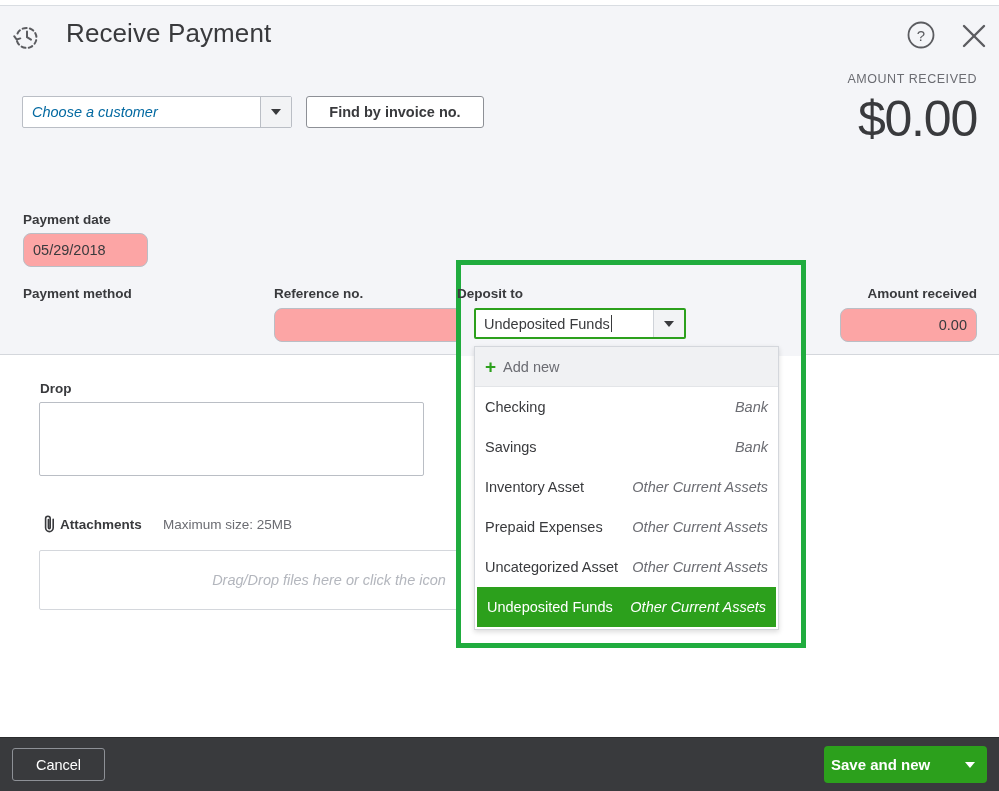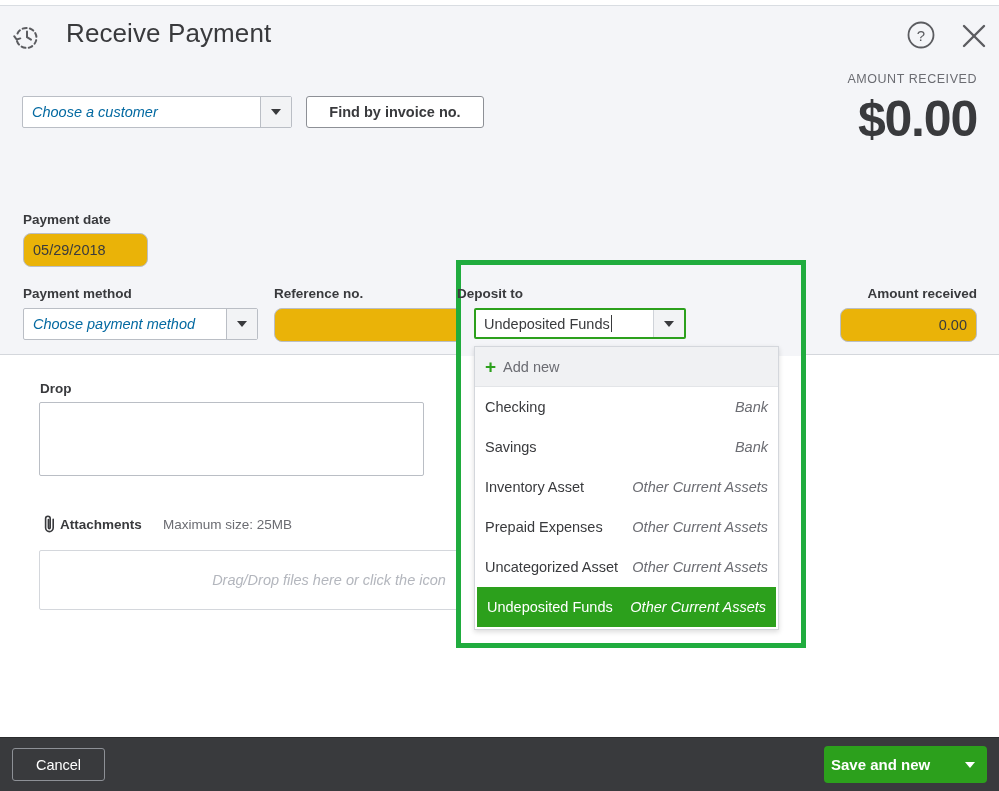--- a/index.html
+++ b/index.html
@@ -56,33 +56,33 @@
   }
 
   
   .amt-label {
     position: absolute; right: 22px; top: 72px;
     font-size: 12.5px; color: #6b6c72;
     letter-spacing: .55px; white-space: nowrap;
   }
   .amt-value {
     position: absolute; right: 22px; top: 90px;
-    font-size: 50px; font-weight: 700; color: #393a3d;
+    font-size: 50px; font-weight: 400; color: #393a3d;
     letter-spacing: -1.2px; white-space: nowrap;
   }
 
   
   .fld-label {
     position: absolute;
     font-size: 13.5px; font-weight: 700; color: #393a3d;
     white-space: nowrap;
   }
   .txtbox {
     position: absolute;
-    background: #eab308;
+    background: #fca5a5;
     border: 1px solid #babec5;
     border-radius: 8px;
     font-size: 14.5px; color: #393a3d;
     display: flex; align-items: center;
     padding: 16px 9px;
     cursor: text;
   }
   .txtbox.right { justify-content: flex-end; }
 
   
@@ -340,26 +340,20 @@
       <span class="caret"></span>
     </div>
   </div>
 
   <div class="btn-find">Find by invoice no.</div>
 
   <div class="fld-label" style="left:23px; top:212px;">Payment date</div>
   <div class="txtbox" style="left:23px; top:233px; width:125px; height:31px;">05/29/2018</div>
 
   <div class="fld-label" style="left:23px; top:286px;">Payment method</div>
-  <div class="combo" style="left:23px; top:308px; width:235px;">
-    <div class="ci ph">Choose payment method</div>
-    <div class="cb">
-      <span class="caret"></span>
-    </div>
-  </div>
 
   <div class="fld-label" style="left:274px; top:286px;">Reference no.</div>
   <div class="txtbox" style="left:274px; top:308px; width:220px; height:31px;"></div>
 
   <div class="fld-label" style="right:22px; top:286px;">Amount received</div>
   <div class="txtbox right" style="left:840px; top:308px; width:137px; height:31px;text-align:right;">0.00</div>
 
   <div class="fld-label" style="left:40px; top:381px;">Drop</div>
   <div class="memo-box"></div>
 

